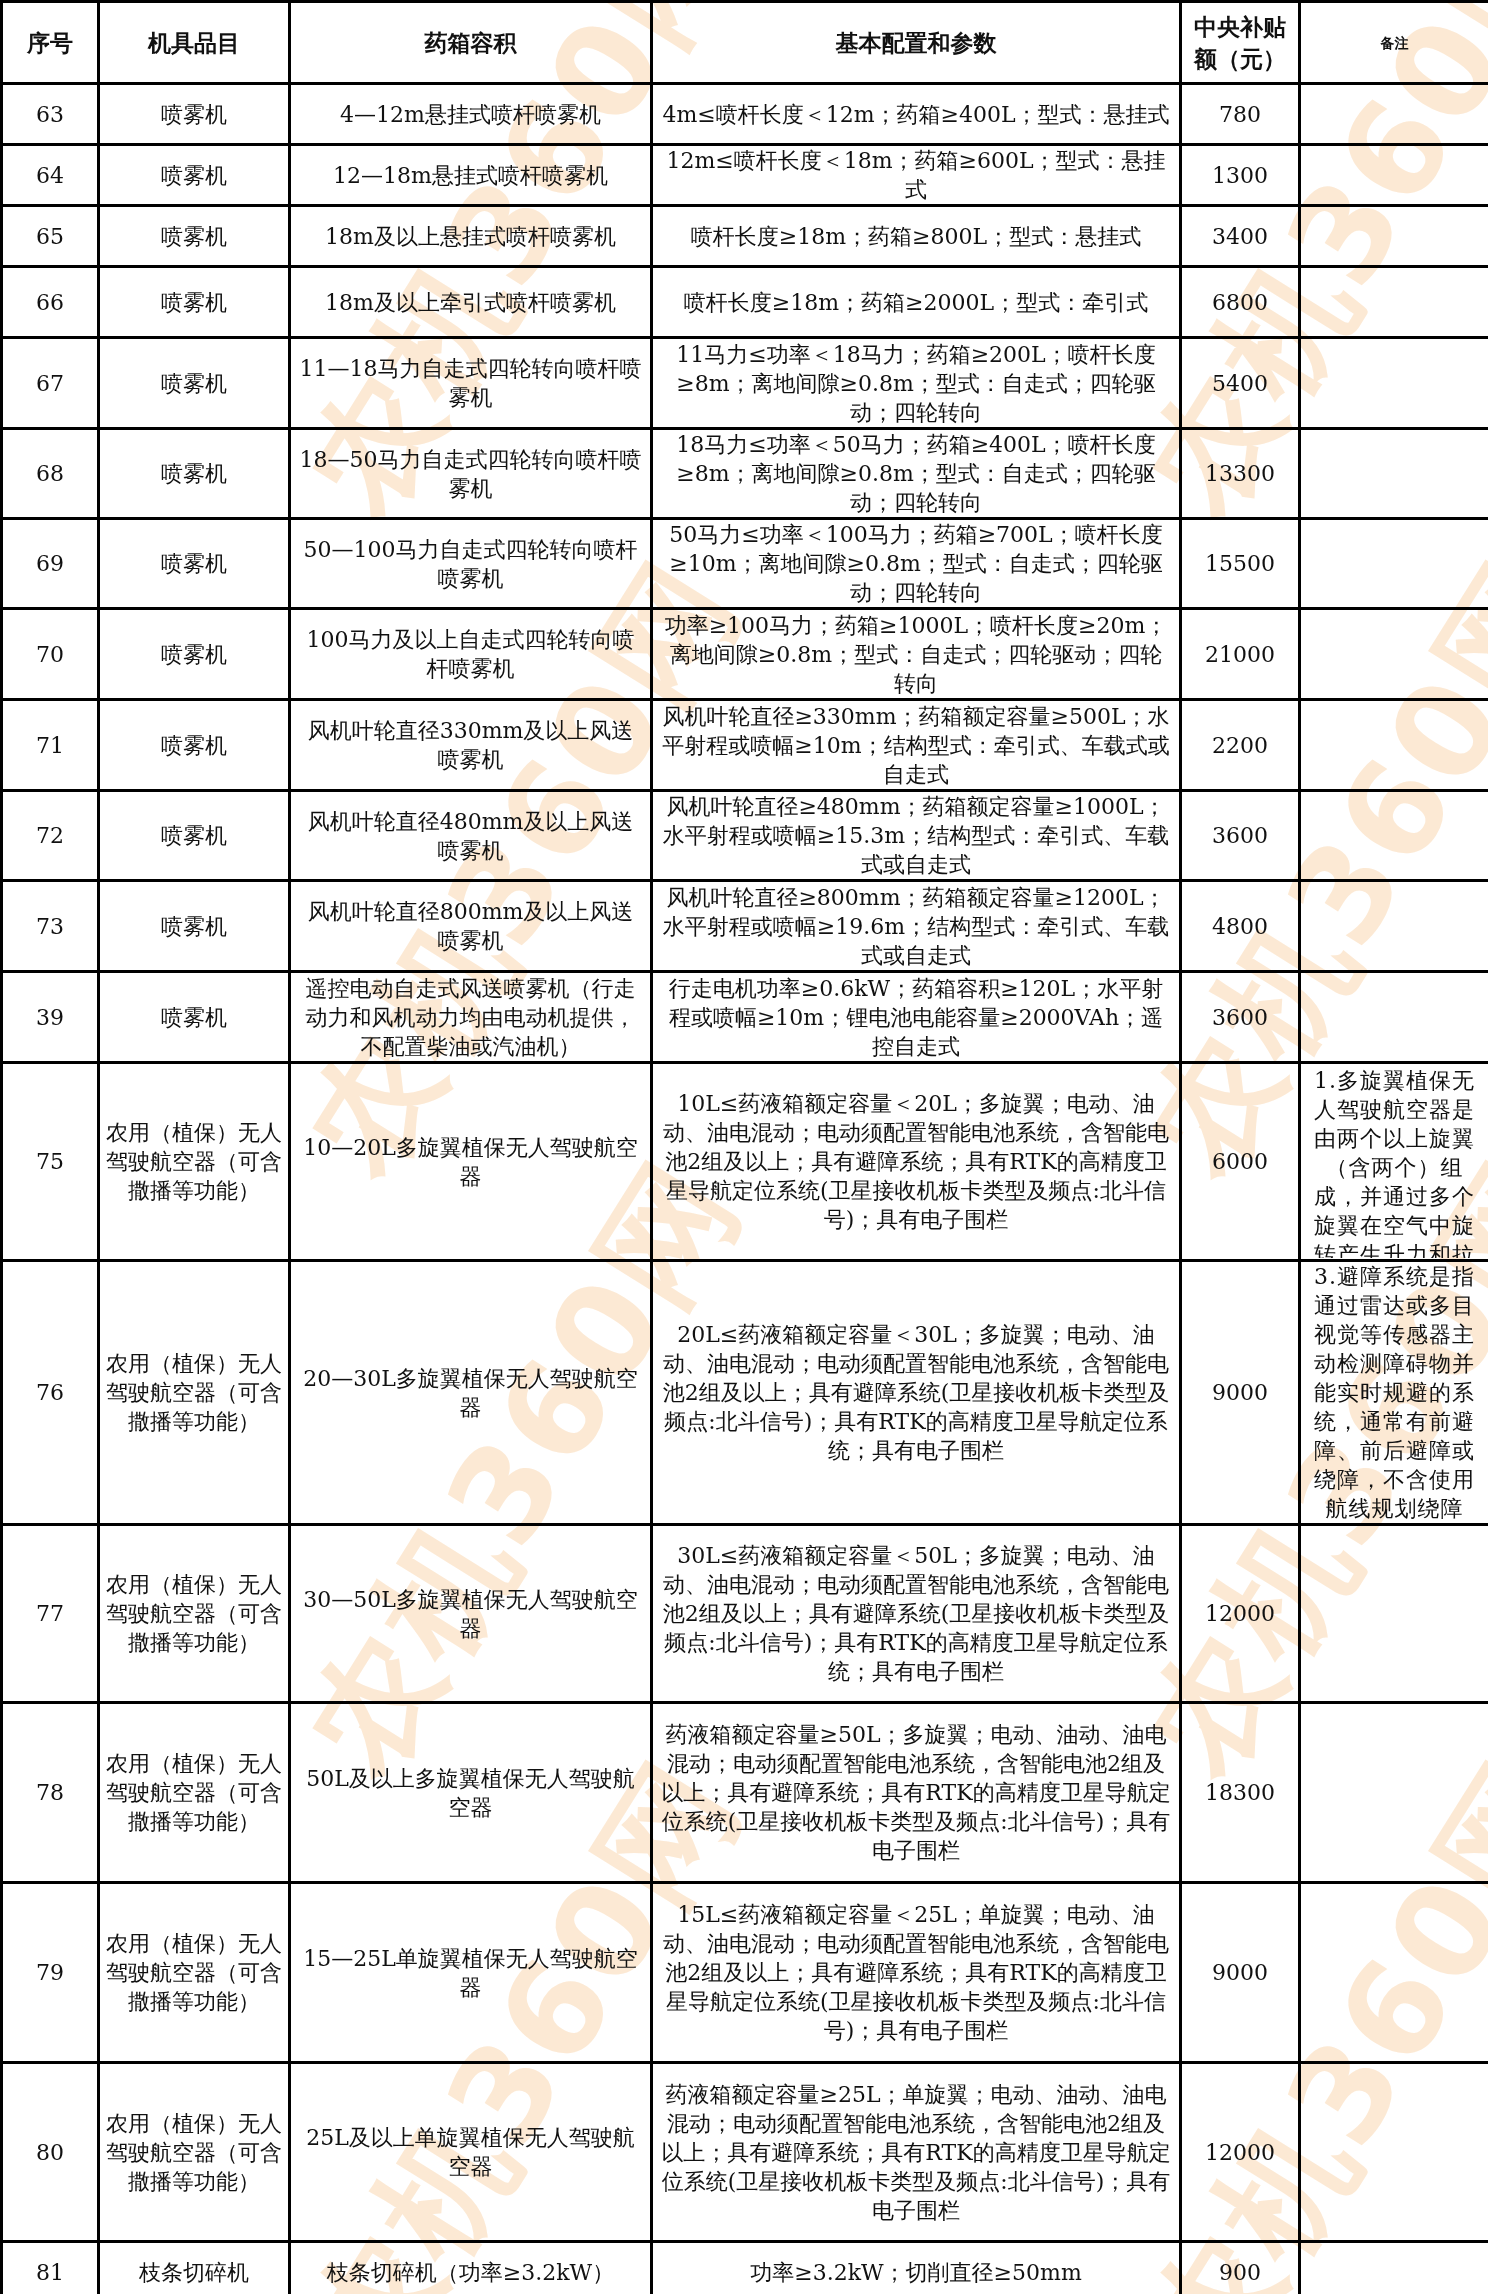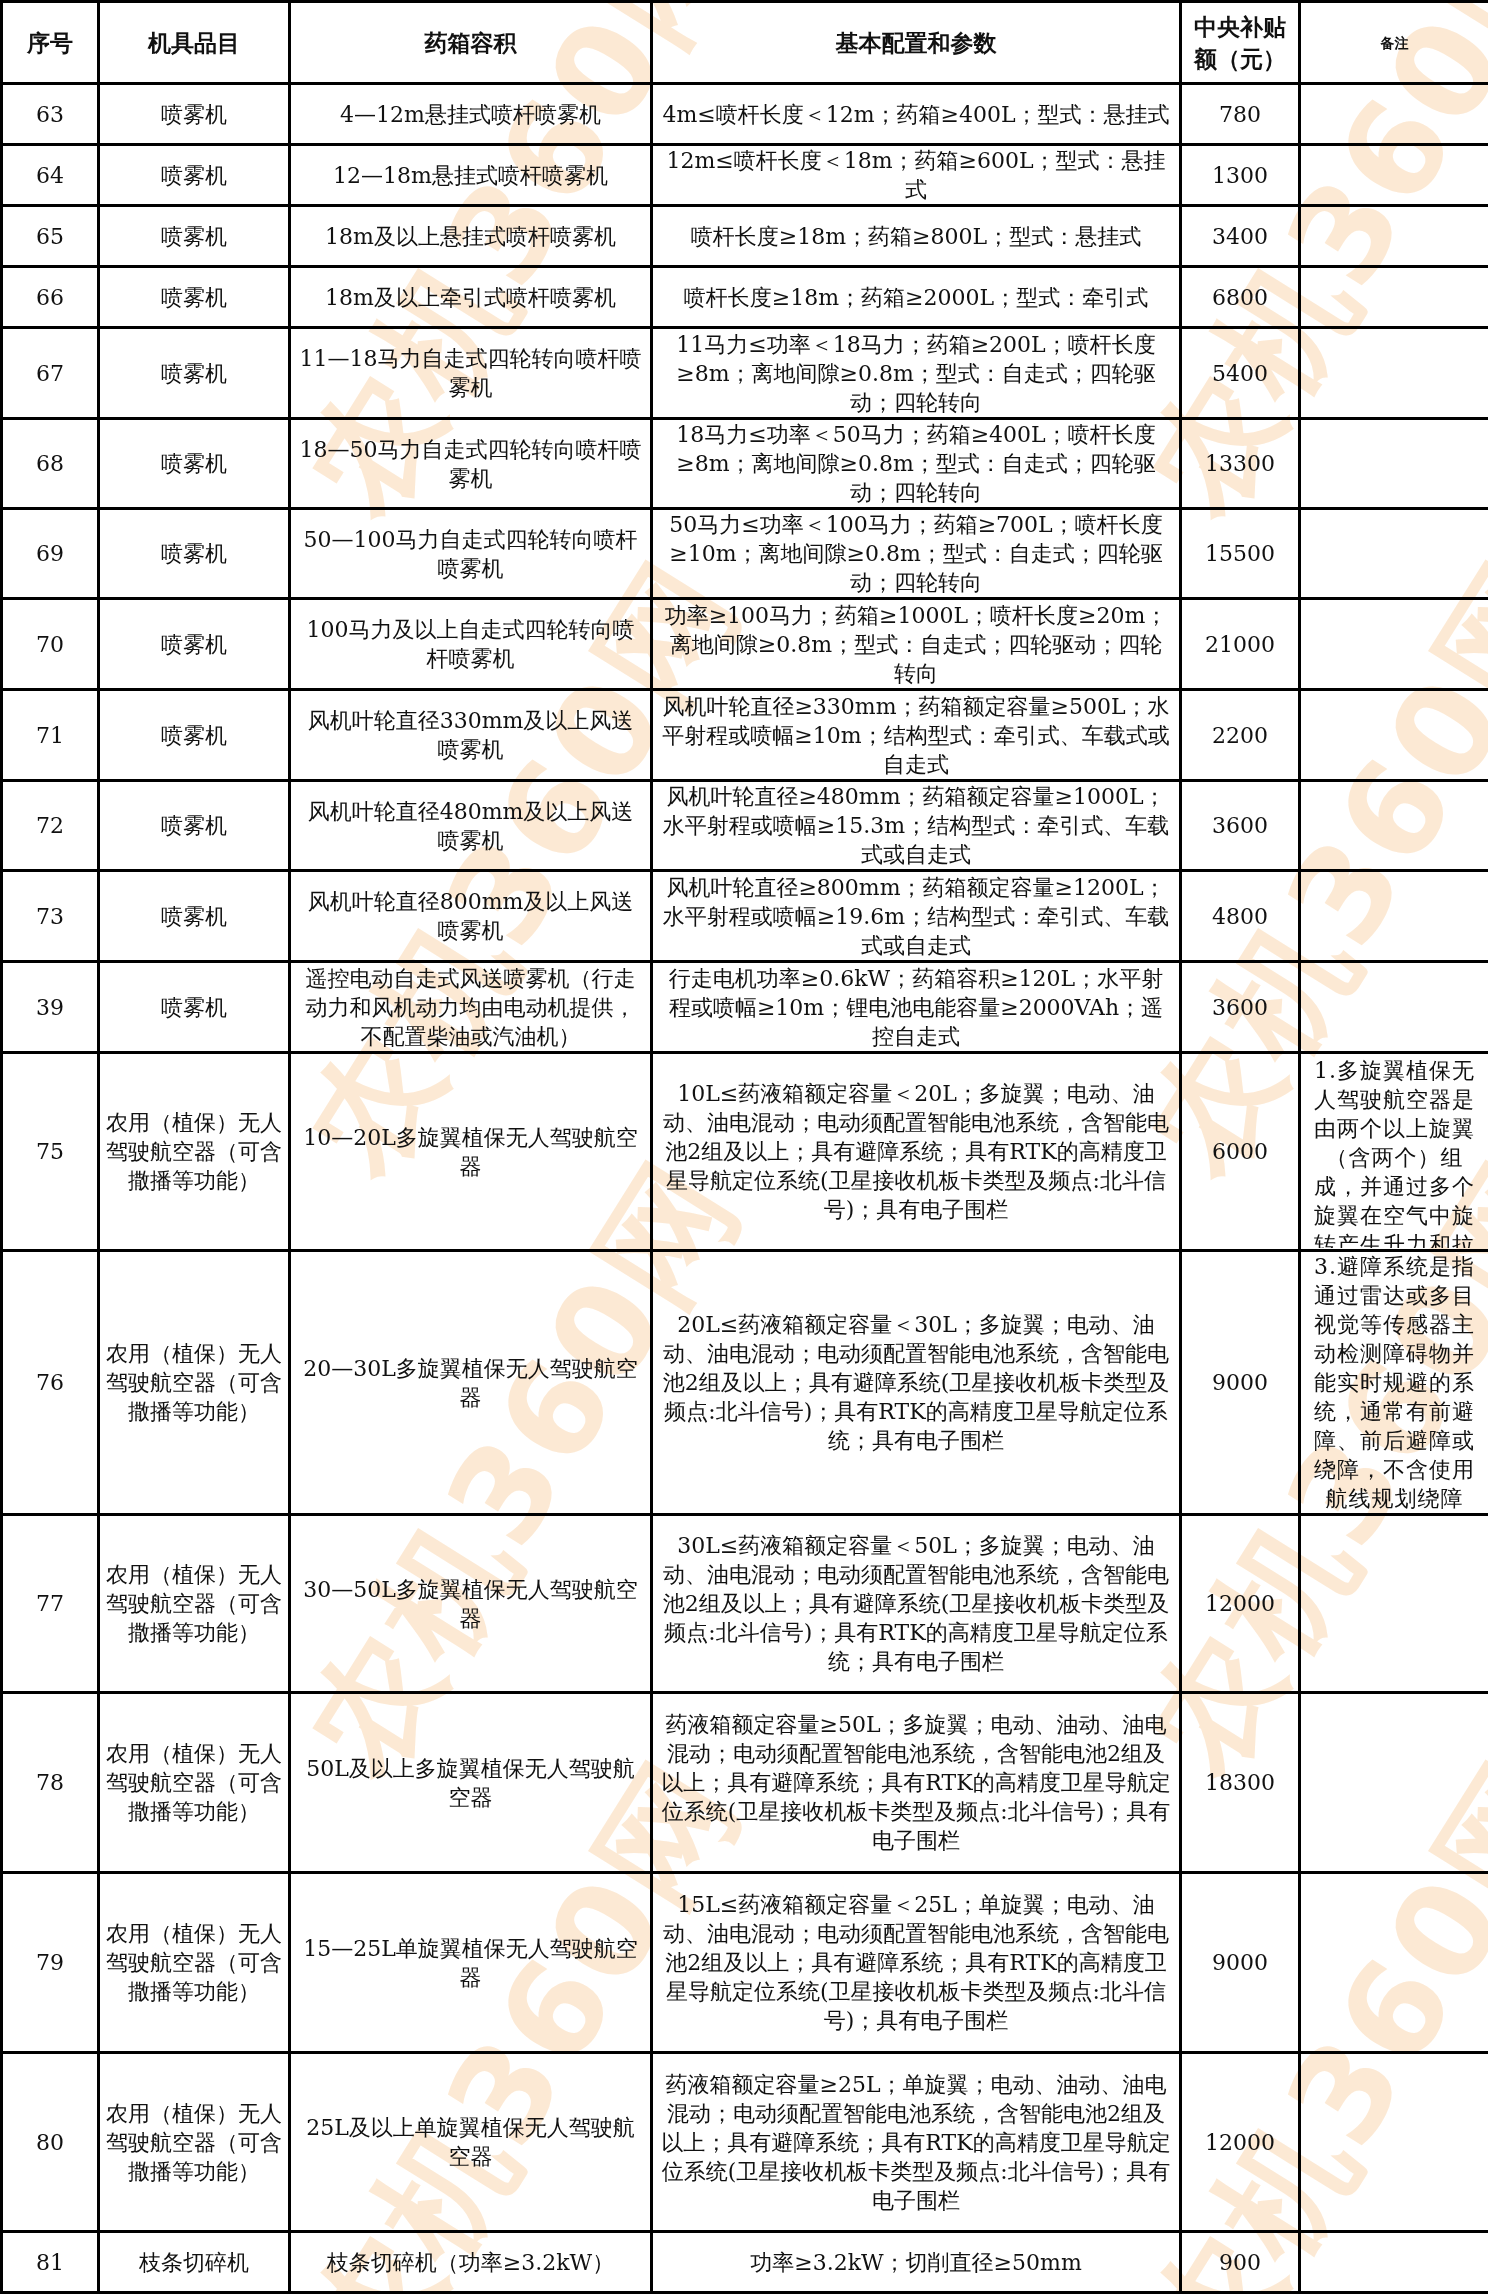--- a/index.html
+++ b/index.html
@@ -70,21 +70,21 @@
       <td></td>
     </tr>
     <tr style="height:61px">
       <td class="num">65</td>
       <td>喷雾机</td>
       <td>18m及以上悬挂式喷杆喷雾机</td>
       <td class="spec">喷杆长度≥18m；药箱≥800L；型式：悬挂式</td>
       <td class="num">3400</td>
       <td></td>
     </tr>
-    <tr style="height:61px">
+    <tr style="height:71px">
       <td class="num">66</td>
       <td>喷雾机</td>
       <td>18m及以上牵引式喷杆喷雾机</td>
       <td class="spec">喷杆长度≥18m；药箱≥2000L；型式：牵引式</td>
       <td class="num">6800</td>
       <td></td>
     </tr>
     <tr style="height:91px">
       <td class="num">67</td>
       <td>喷雾机</td>

